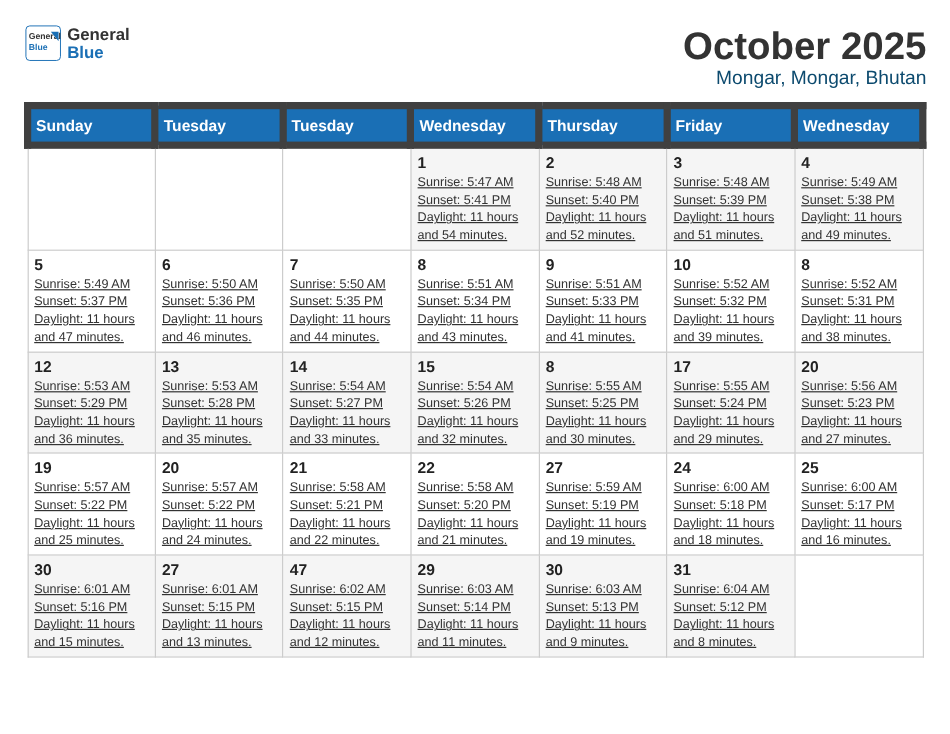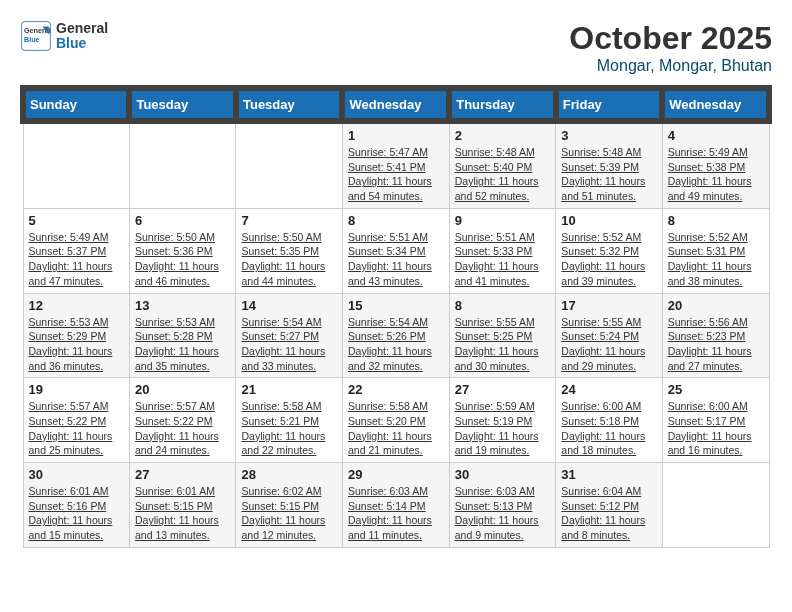--- a/index.html
+++ b/index.html
@@ -308,21 +308,21 @@
 and 15 minutes.</div>
         </td>
         <td>
           <div class="day-number">27</div>
           <div class="day-info" style="white-space: pre-line;">Sunrise: 6:01 AM
 Sunset: 5:15 PM
 Daylight: 11 hours
 and 13 minutes.</div>
         </td>
         <td>
-          <div class="day-number">28</div>
+          <div class="day-number">47</div>
           <div class="day-info" style="white-space: pre-line;">Sunrise: 6:02 AM
 Sunset: 5:15 PM
 Daylight: 11 hours
 and 12 minutes.</div>
         </td>
         <td>
           <div class="day-number">29</div>
           <div class="day-info" style="white-space: pre-line;">Sunrise: 6:03 AM
 Sunset: 5:14 PM
 Daylight: 11 hours

